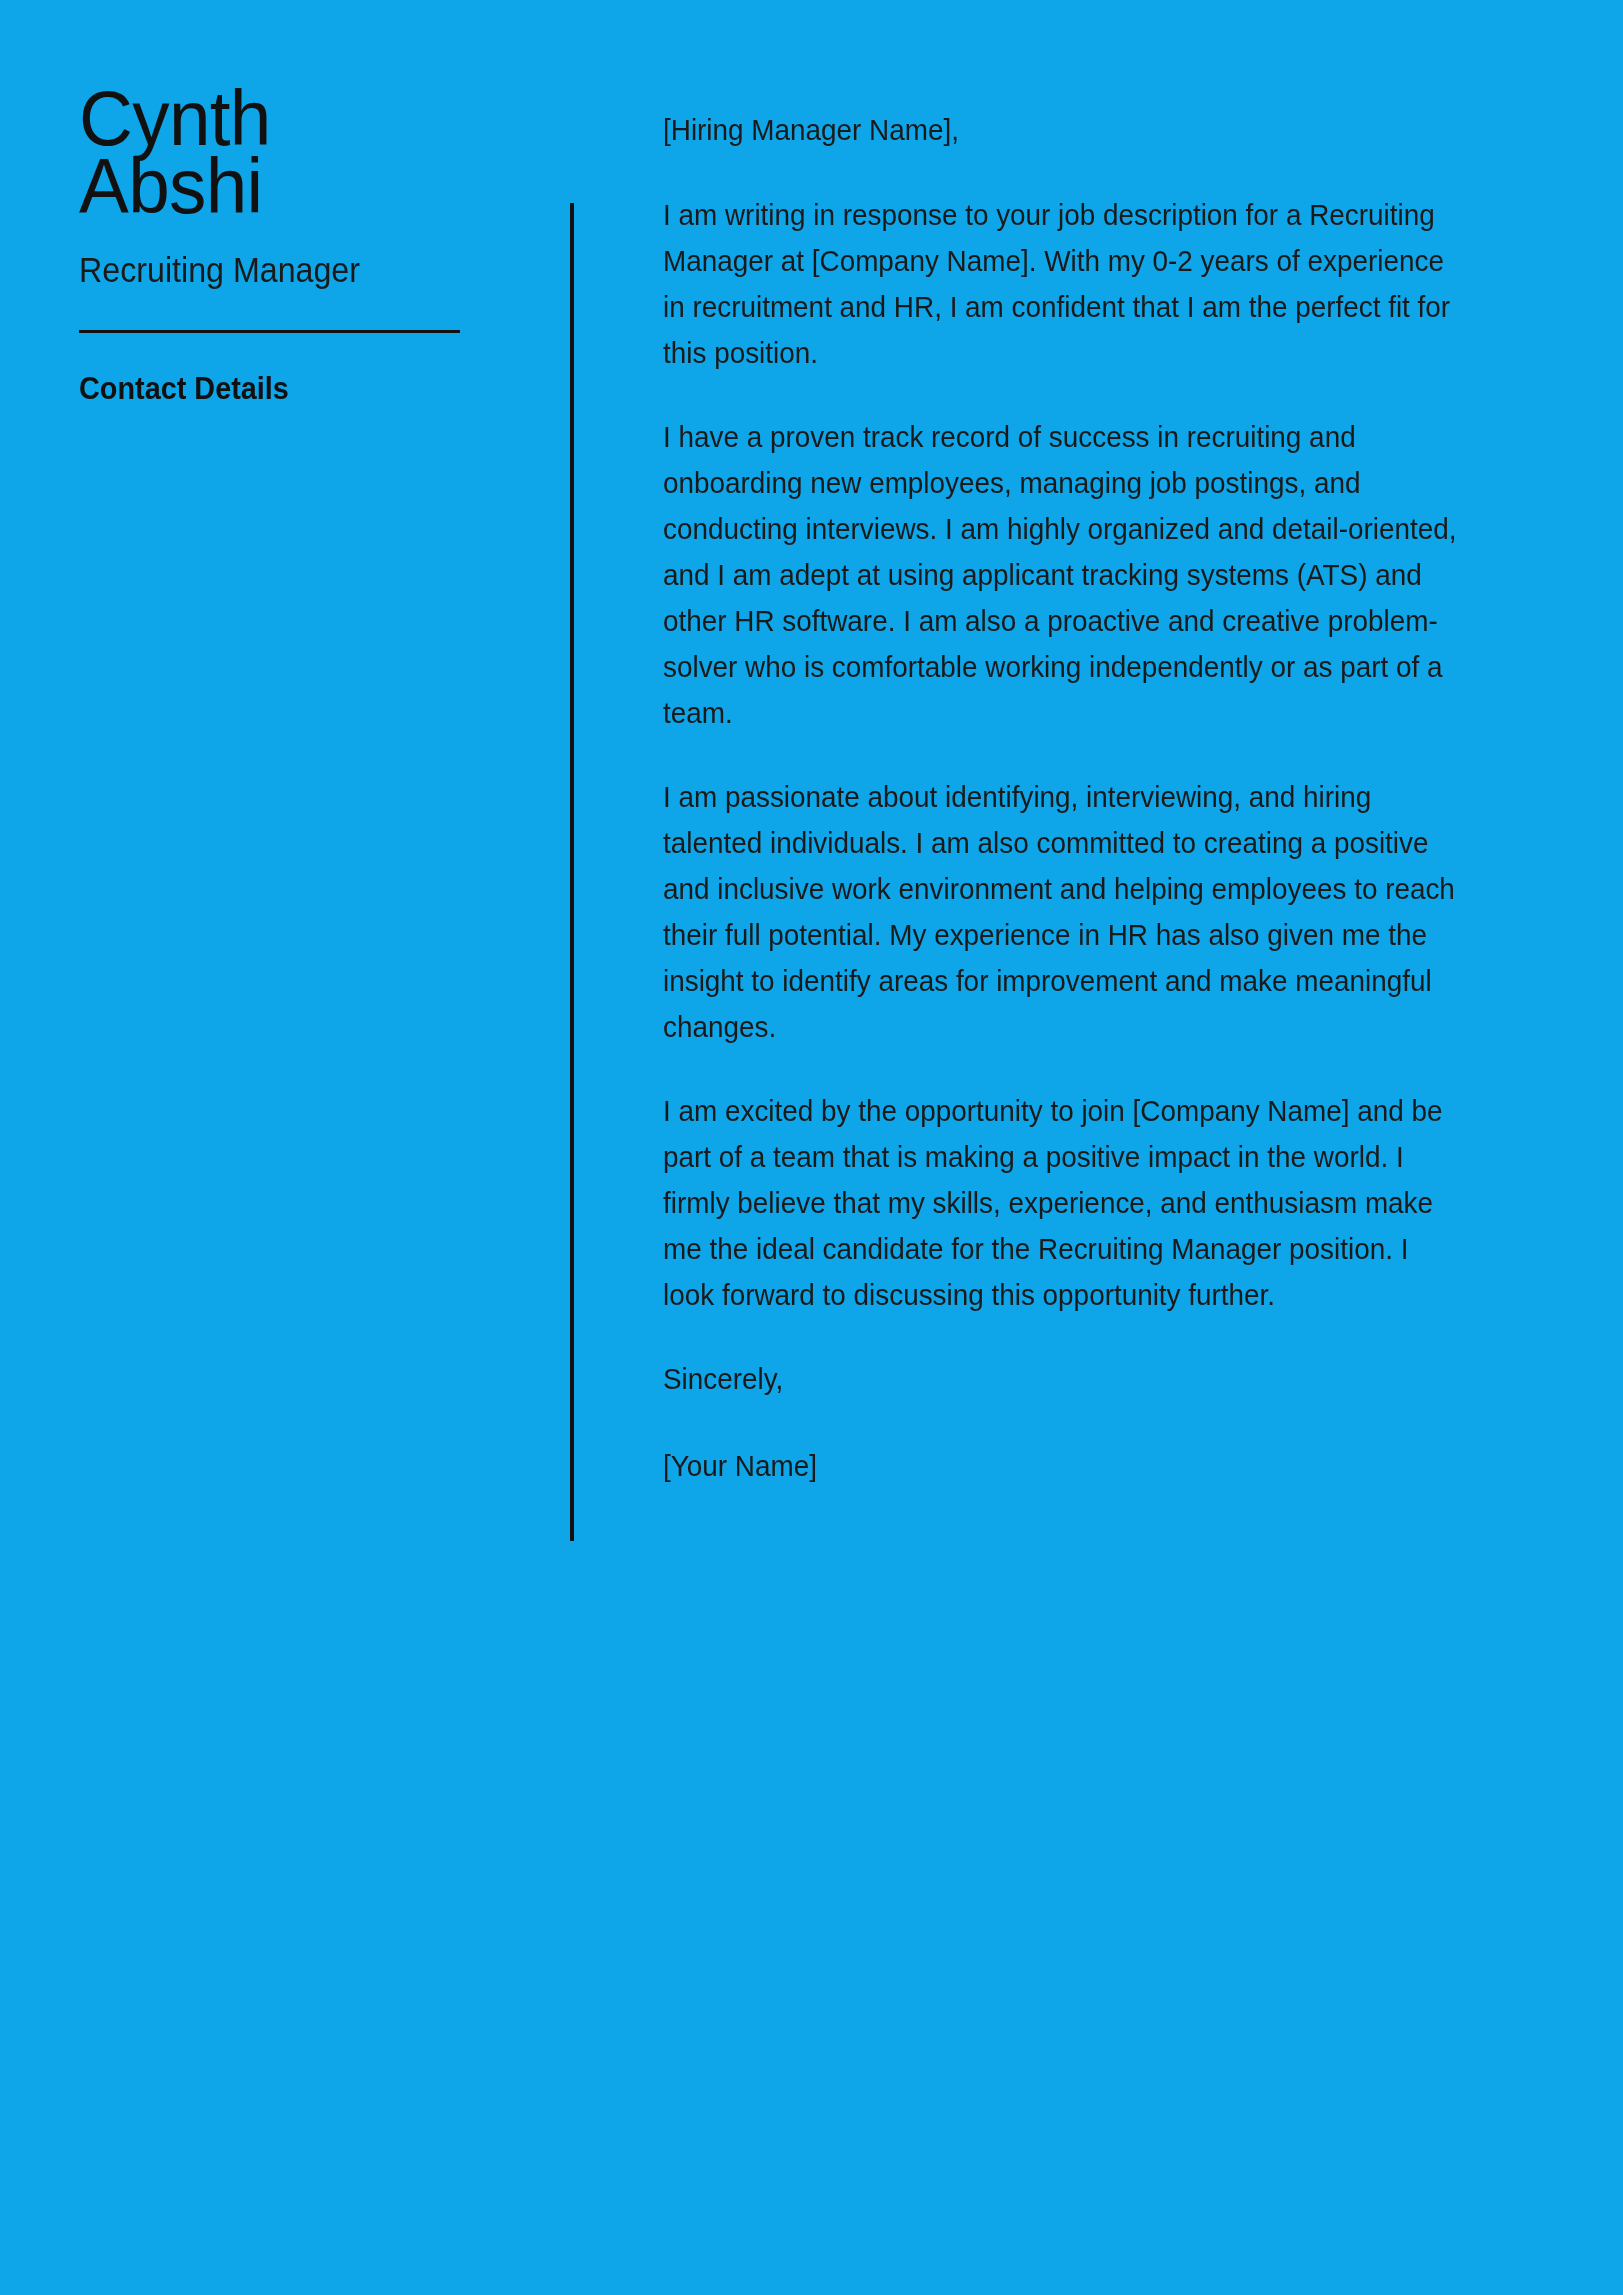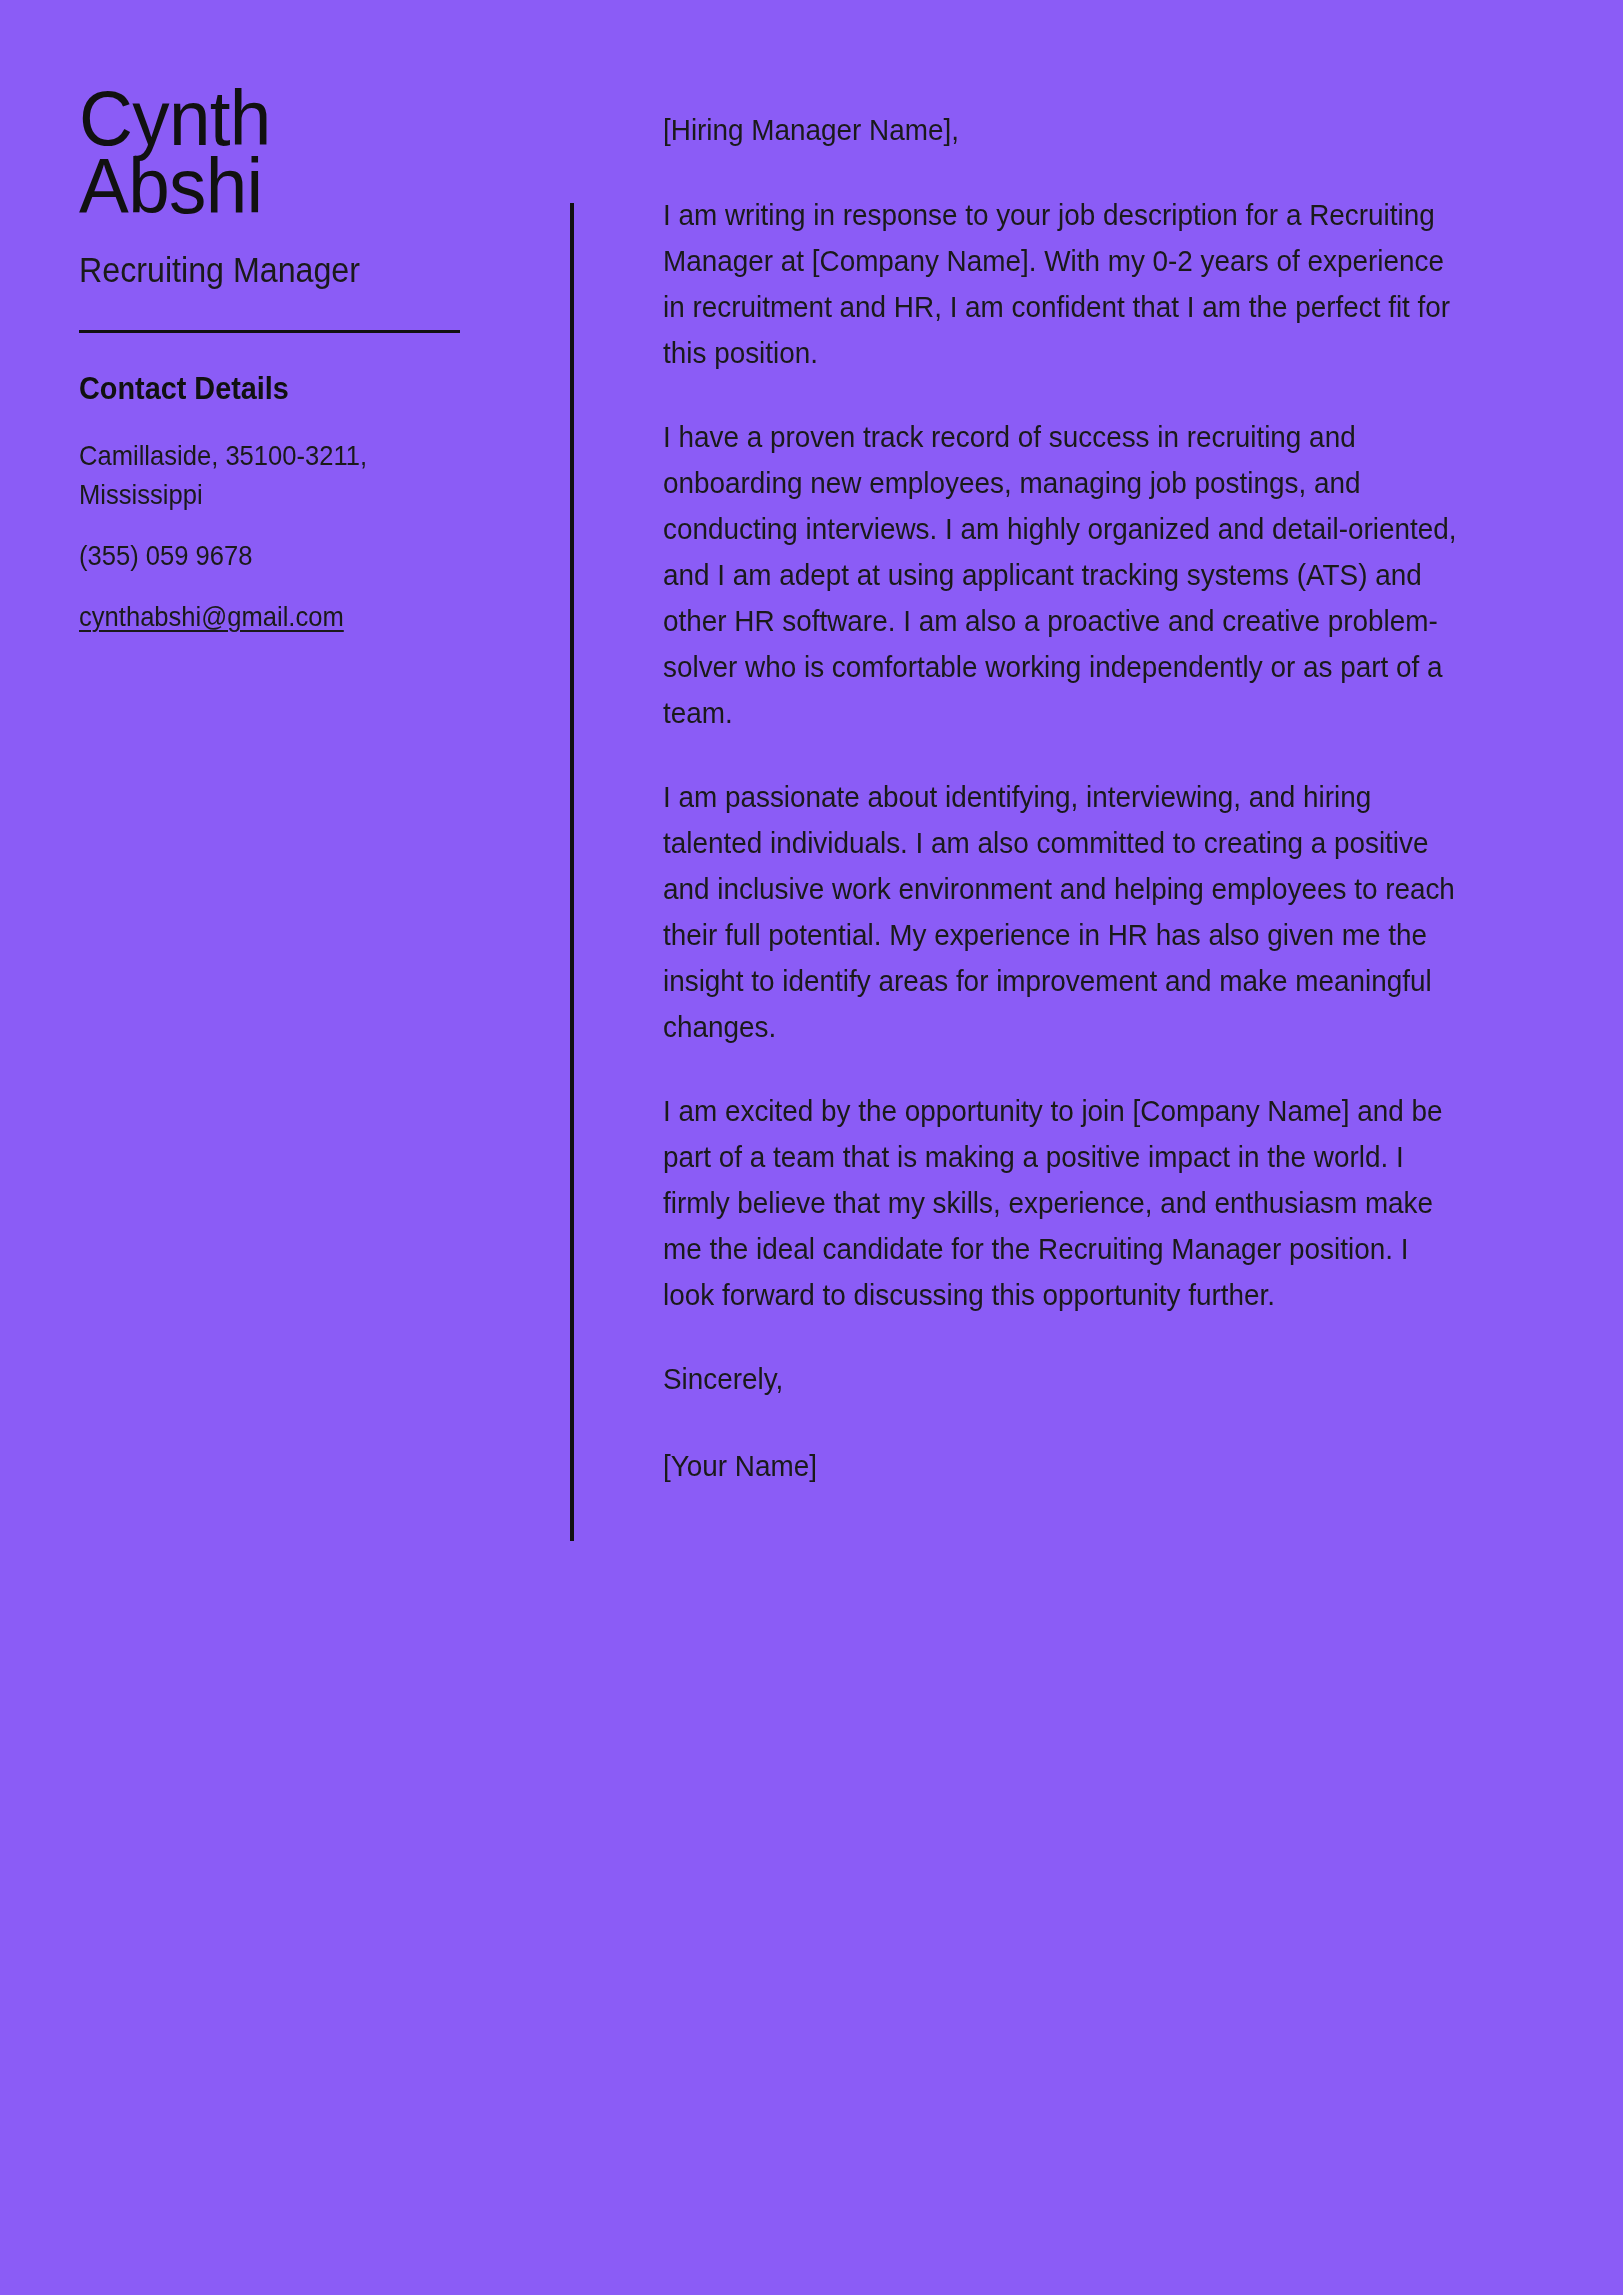--- a/index.html
+++ b/index.html
@@ -13,21 +13,21 @@
     height: 2295px;
     position: relative;
     font-family: "Liberation Sans", "DejaVu Sans", sans-serif;
     color: #1a1a1a;
     -webkit-font-smoothing: antialiased;
   }
 
   .page {
     position: absolute;
     inset: 0;
-    background: #8b5cf6;
+    background: #0ea5e9;
   }
 
   
   .sidebar {
     position: absolute;
     left: 79px;
     top: 85px;
     width: 393px;
   }
 
@@ -156,27 +156,20 @@
       <span class="name-line">Cynth</span>
       <span class="name-line">Abshi</span>
     </div>
 
     <span class="job-title">Recruiting Manager</span>
 
     <div class="sidebar-rule"></div>
 
     <div class="section-heading">Contact Details</div>
 
-    <div class="contact-list">
-      <div class="contact-item">Camillaside, 35100-3211, Mississippi</div>
-      <div class="contact-item">(355) 059 9678</div>
-      <div class="contact-item">
-        <span class="contact-email">cynthabshi@gmail.com</span>
-      </div>
-    </div>
 
   </div>
 
   <div class="divider"></div>
 
   <div class="letter">
 
     <p class="salutation">[Hiring Manager Name],</p>
 
     <p>I am writing in response to your job description for a Recruiting Manager at [Company Name]. With my 0-2 years of experience in recruitment and HR, I am confident that I am the perfect fit for this position.</p>

